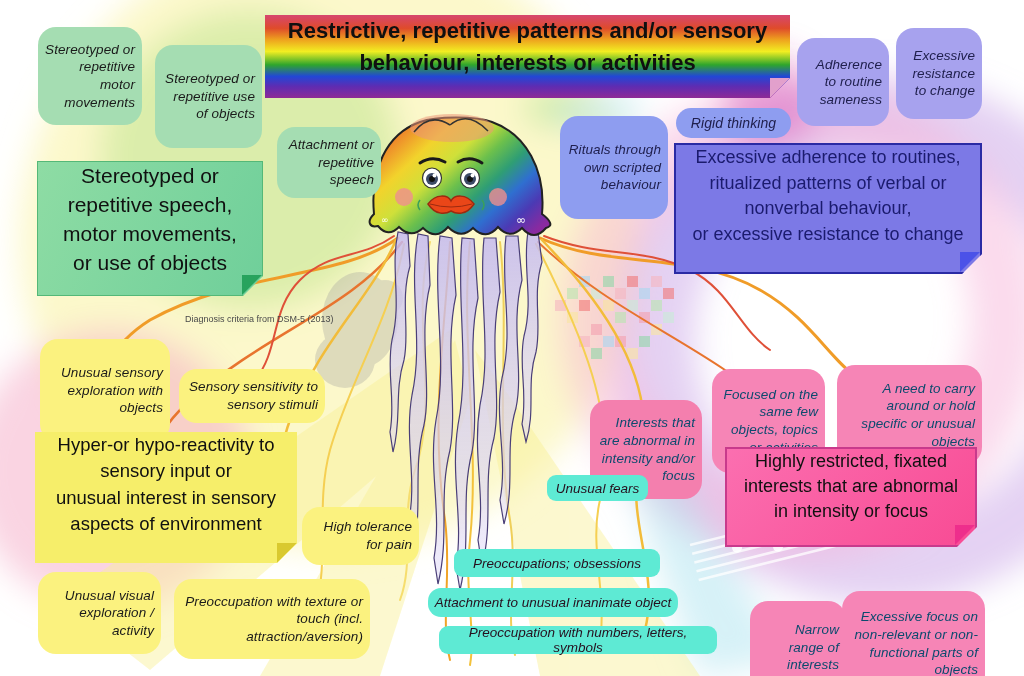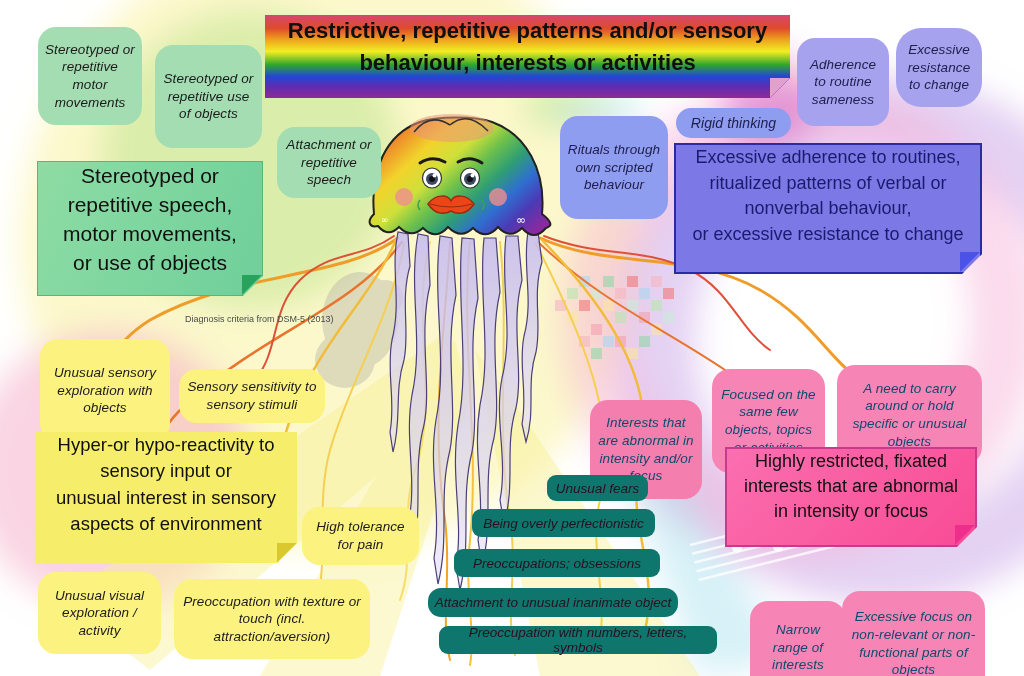--- a/index.html
+++ b/index.html
@@ -1,29 +1,29 @@
 <!DOCTYPE html>
 <html><head>
 <meta charset="utf-8">
 <style>
   html,body{margin:0;padding:0;background:#fff;}
   .canvas{position:relative;width:1024px;height:676px;overflow:hidden;background:#ffffff;
           font-family:"Liberation Sans",sans-serif;}
   svg.layer{position:absolute;left:0;top:0;z-index:0;pointer-events:none;}
   svg.jelly{z-index:1;}
-  .note{position:absolute;display:flex;align-items:center;justify-content:center;text-align:center;
+  .note{position:absolute;display:flex;align-items:center;justify-content:center;text-align:right;
         font-style:italic;font-size:13.5px;line-height:1.3;font-weight:400;letter-spacing:.1px;
         border-radius:18px;padding:4px 7px;box-sizing:border-box;color:#1a1a1a;z-index:3;}
   .g-note{background:#a5ddb2;}
   .p-note{background:#a7a2ee;color:#20204e;}
   .b-note{background:#8e9df0;color:#20204e;}
   .y-note{background:#fbf27f;}
   .k-note{background:#f685b6;color:#0c4a6e;margin-top:35px;}
   .strip{position:absolute;display:flex;align-items:center;justify-content:center;text-align:center;
-         font-style:italic;font-size:13.5px;font-weight:400;border-radius:9px;background:#0f766e;
+         font-style:italic;font-size:13.5px;font-weight:400;border-radius:9px;background:#5eead4;
          color:#26101e;z-index:3;box-sizing:border-box;padding:2px 6px;}
   .bigbox{position:absolute;display:flex;flex-direction:column;align-items:center;justify-content:flex-start;
           text-align:center;z-index:3;box-sizing:border-box;color:#101010;}
   .bigbox .ln{white-space:nowrap;}
   .cut{clip-path:polygon(0 0,100% 0,100% calc(100% - 20px),calc(100% - 20px) 100%,0 100%);}
   .flap{position:absolute;right:0;bottom:0;width:20px;height:20px;
         clip-path:polygon(0 0,100% 0,0 100%);}
   .banner{left:265px;top:15px;width:525px;height:83px;font-size:22px;font-weight:700;line-height:1.45;
           background:linear-gradient(180deg,#d6476f 0%,#df4b2b 16%,#eea41e 30%,#f2ee22 44%,
                      #2fa62c 60%,#2247d6 74%,#5e2cb2 86%,#8e2a96 100%);}
@@ -201,21 +201,21 @@
 
   <div class="bigbox gbox cut">
     <div class="ln">Stereotyped or</div>
     <div class="ln">repetitive speech,</div>
     <div class="ln">motor movements,</div>
     <div class="ln">or use of objects</div>
     <div class="flap"></div>
   </div>
 
   <div class="note p-note" style="left:797px;top:38px;width:92px;height:88px;">Adherence to routine sameness</div>
-  <div class="note p-note" style="left:896px;top:28px;width:86px;height:79px;border-radius:25px;">Excessive resistance to change</div>
+  <div class="note p-note" style="left:896px;top:28px;width:86px;height:91px;">Excessive resistance to change</div>
   <div class="note b-note" style="left:676px;top:108px;width:115px;height:30px;font-size:14px;">Rigid thinking</div>
   <div class="note b-note" style="left:560px;top:116px;width:108px;height:103px;">Rituals through own scripted behaviour</div>
 
   <div class="bigbox pbox cut">
     <div class="ln">Excessive adherence to routines,</div>
     <div class="ln">ritualized patterns of verbal or</div>
     <div class="ln">nonverbal behaviour,</div>
     <div class="ln">or excessive resistance to change</div>
     <div class="flap"></div>
   </div>
@@ -236,21 +236,20 @@
     <div class="flap"></div>
   </div>
 
   <div class="note k-note" style="left:590px;top:365px;width:112px;height:99px;background:#f47fae;">Interests that are abnormal in intensity and/or focus</div>
   <div class="note k-note" style="left:712px;top:334px;width:113px;height:104px;">Focused on the same few objects, topics or activities</div>
   <div class="note k-note" style="left:837px;top:330px;width:145px;height:100px;">A need to carry around or hold specific or unusual objects</div>
   <div class="note k-note" style="left:750px;top:566px;width:96px;height:93px;">Narrow range of interests</div>
   <div class="note k-note" style="left:842px;top:556px;width:143px;height:105px;">Excessive focus on non-relevant or non-functional parts of objects</div>
 
   <div class="strip" style="left:547px;top:475px;width:101px;height:26px;">Unusual fears</div>
-  <div class="strip" style="left:472px;top:509px;width:183px;height:28px;">Being overly perfectionistic</div>
   <div class="strip" style="left:454px;top:549px;width:206px;height:28px;">Preoccupations; obsessions</div>
   <div class="strip" style="left:428px;top:588px;width:250px;height:29px;border-radius:13px;">Attachment to unusual inanimate object</div>
   <div class="strip" style="left:410px;top:626px;width:278px;height:28px;margin-left:29px;">Preoccupation with numbers, letters, symbols</div>
 
   <div class="bigbox kbox cut">
     <div class="ln">Highly restricted, fixated</div>
     <div class="ln">interests that are abnormal</div>
     <div class="ln">in intensity or focus</div>
     <div class="flap"></div>
   </div>

